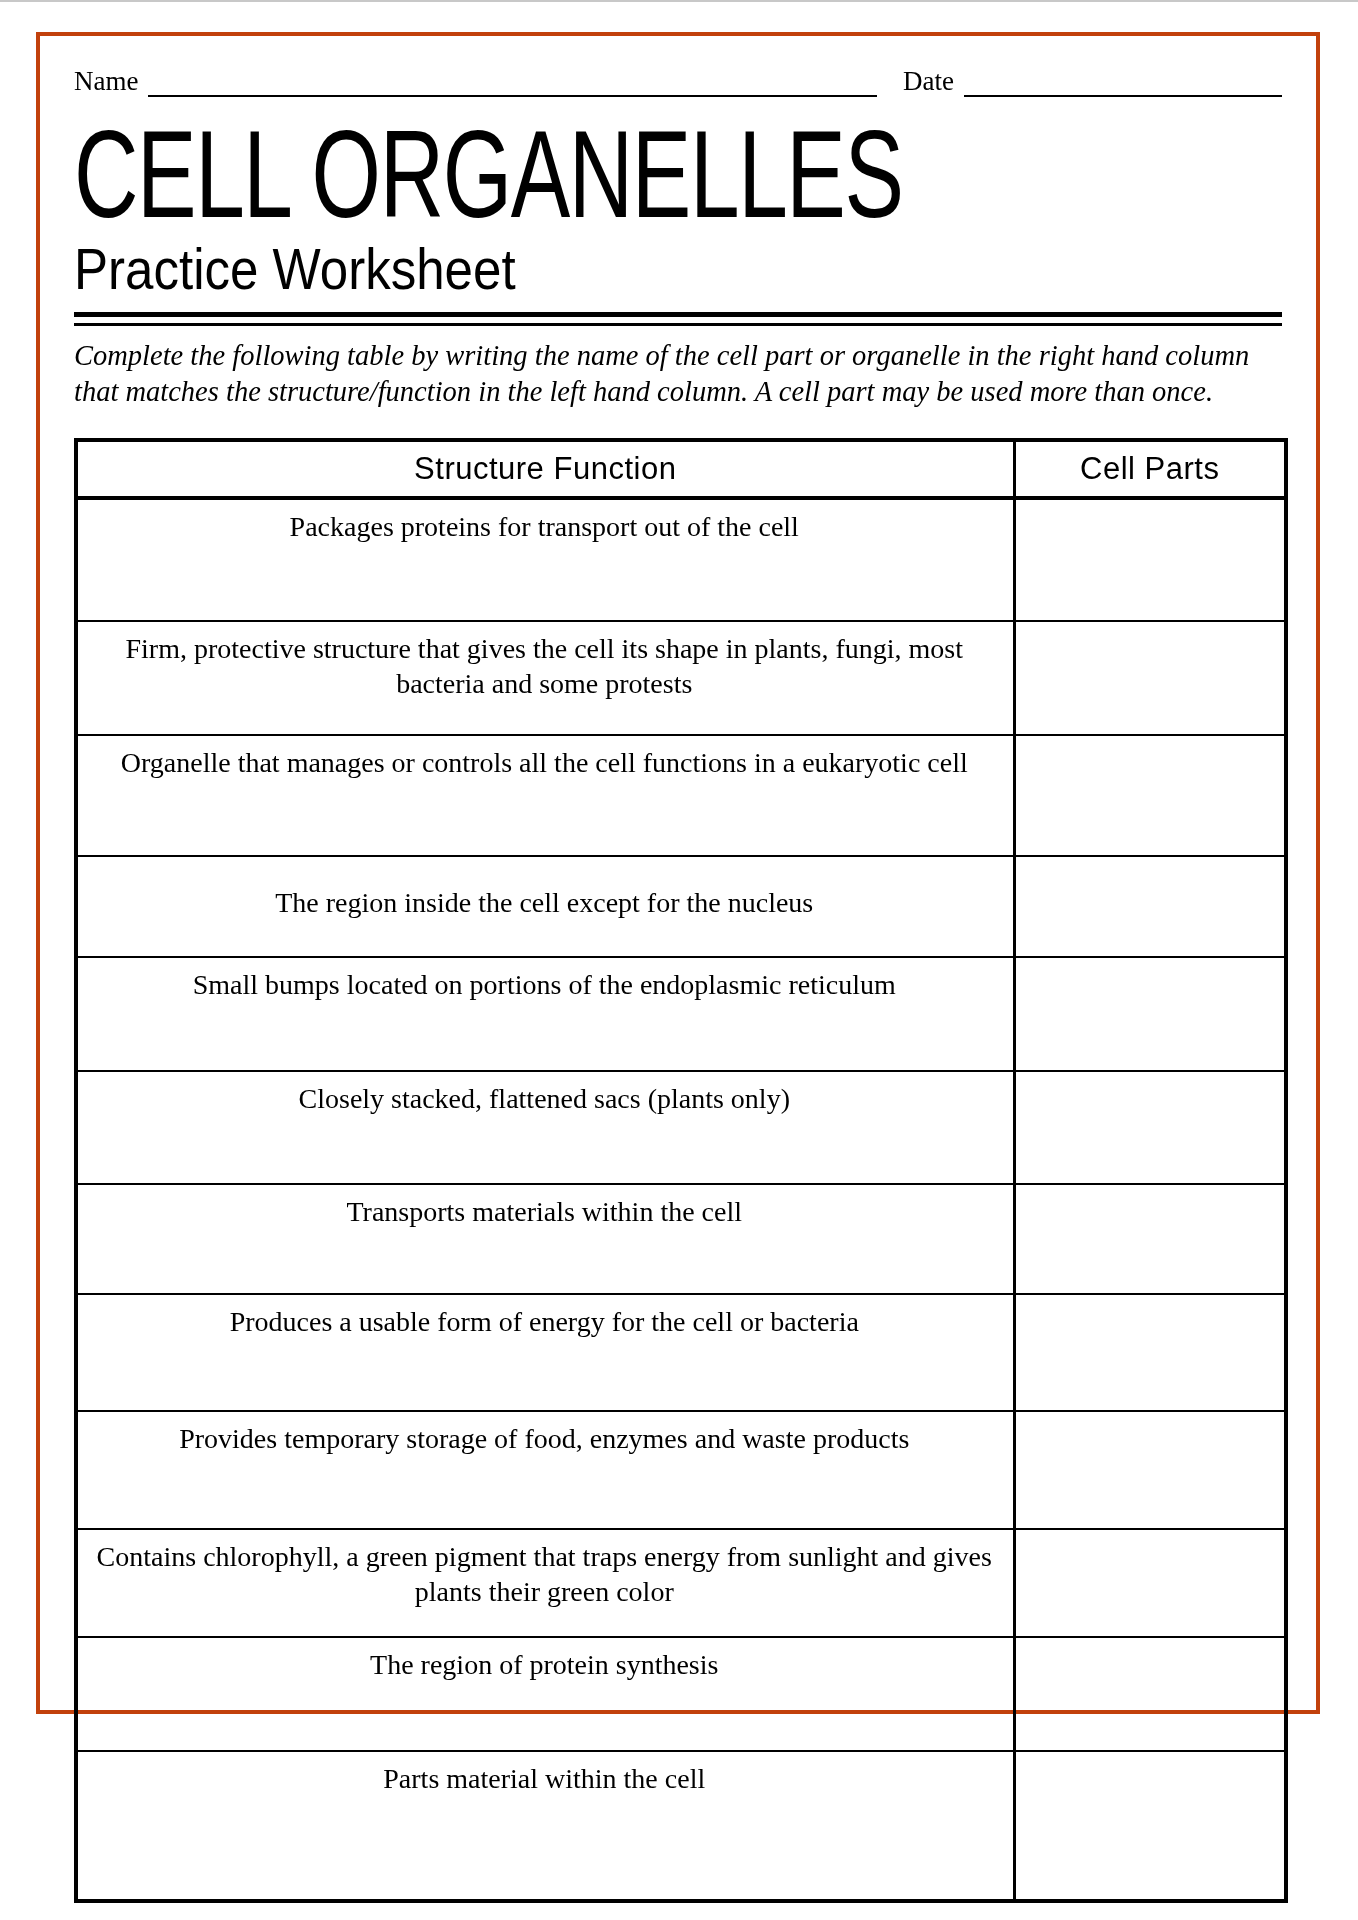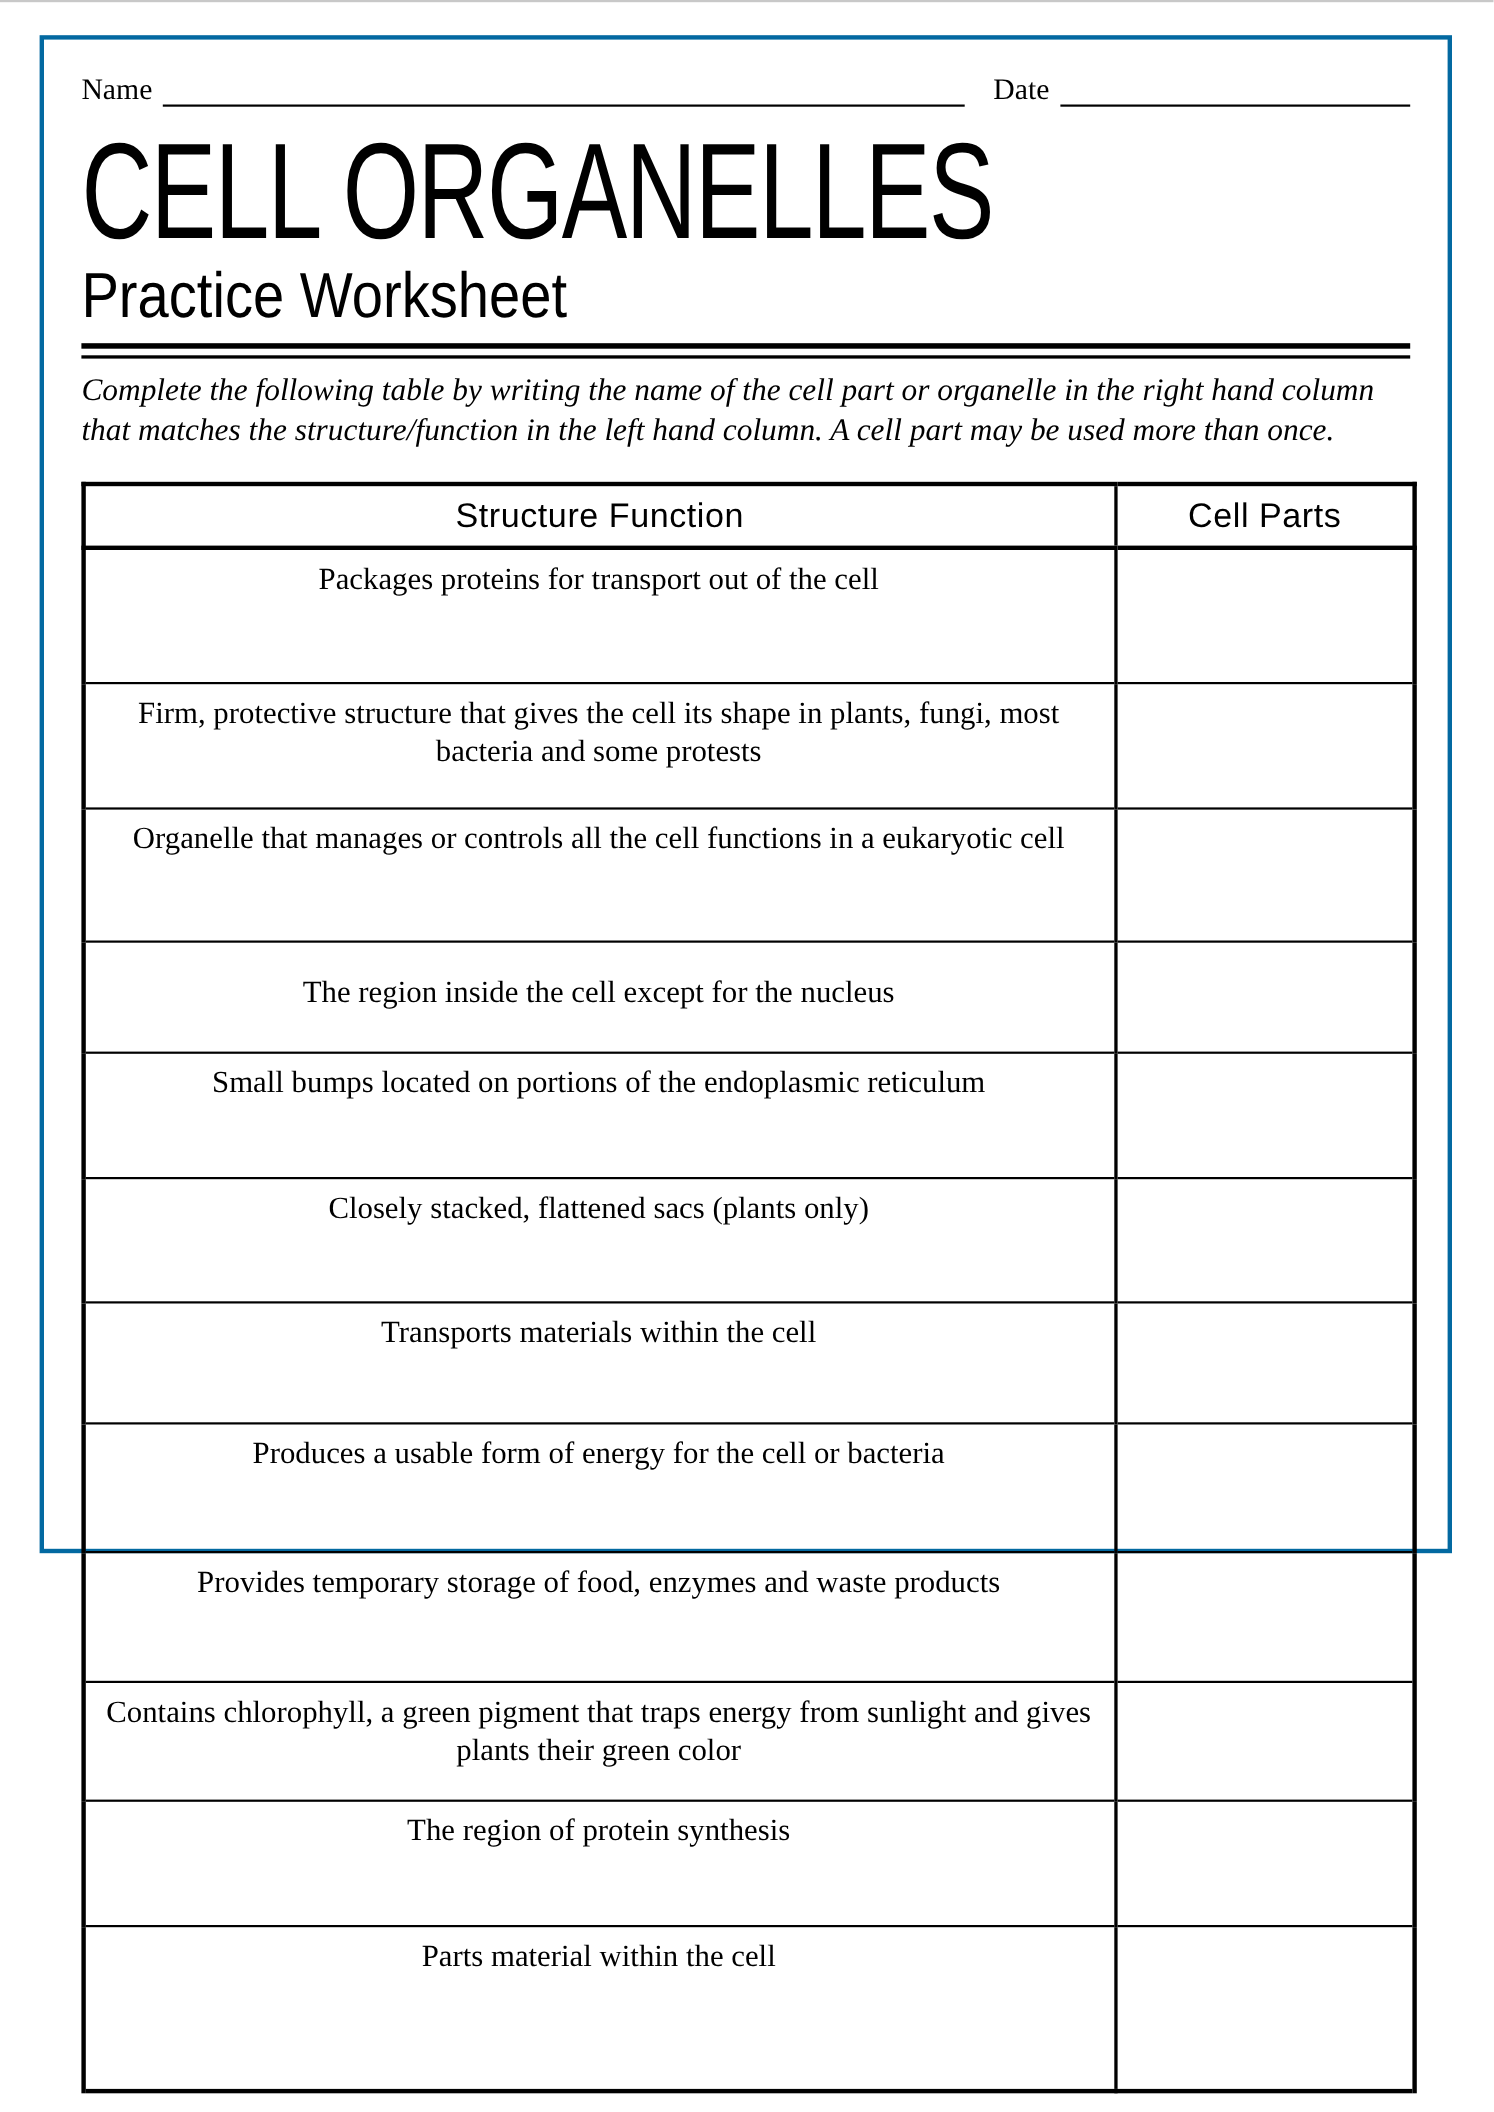--- a/index.html
+++ b/index.html
@@ -20,22 +20,22 @@
     overflow: hidden;
   }
   
   .scan-edge {
     position: absolute; top: 0; left: 0; right: 0; height: 2px;
     background: #9a9a9a; opacity: .55;
   }
   .frame {
     position: absolute;
     left: 36px; top: 32px;
-    width: 1284px; height: 1380px;
-    border: 4px solid #0369a1;
+    width: 1284px; height: 1682px;
+    border: 4px solid #c2410c;
     box-sizing: border-box;
     padding: 26px 34px 0 34px;
   }
   
   .name-date {
     display: flex;
     align-items: stretch;
     font-size: 27px;
     height: 38px;
     line-height: 38px;

